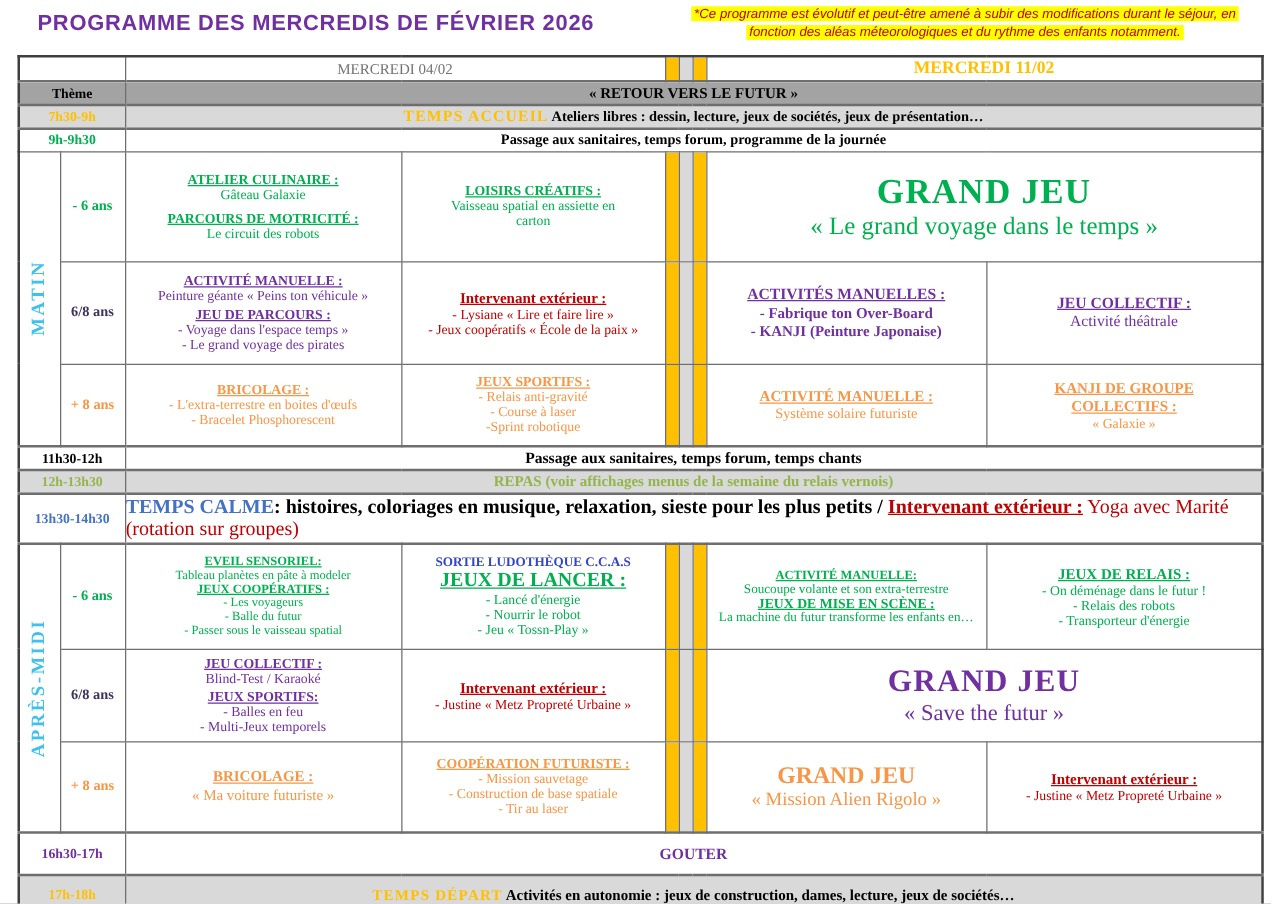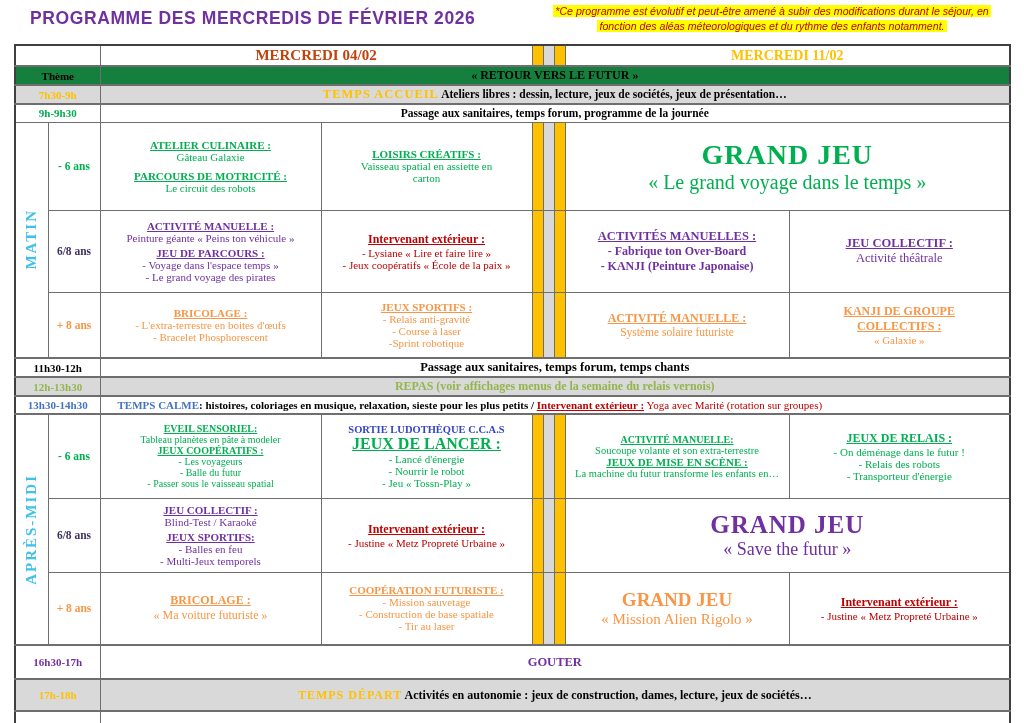--- a/index.html
+++ b/index.html
@@ -14,52 +14,52 @@
         color:#C00000;line-height:1.45;}
   #note span{background:#FFFF00;padding:0 2px;}
   
   table{position:absolute;left:14px;top:44px;border-collapse:collapse;table-layout:fixed;
         width:995px;font-size:11px;color:#000;}
   td,th{border:1px solid #6e6e6e;padding:1px 2px;vertical-align:middle;text-align:center;
         overflow:hidden;font-weight:normal;}
   table{border:2px solid #3f3f3f;}
   tr.band td{border-top-width:2px;border-bottom-width:2px;}
   .grayband{background:#D9D9D9;}
-  .goldband{background:#15803d;margin-left:24px;}
+  .goldband{background:#a3a3a3;margin-left:24px;}
   .stripe-o{background:#FFC000;}
   .stripe-g{background:#D9D9D9;}
   .b{font-weight:bold;}
   .h{font-weight:bold;text-decoration:underline;}
   .mt{margin-top:7px;}
   .mts{margin-top:3px;}
   .green{color:#00B050;}
   .purple{color:#7030A0;}
   .orange{color:#F79646;}
   .red{color:#C00000;}
   .blue{color:#4472C4;}
   .blue2{color:#3344CC;}
   .gold{color:#FFC000;}
   .olive{color:#94B54E;}
-  .day1{color:#c2410c;font-weight:bold;font-size:15px;}
+  .day1{color:#737373;font-weight:normal;font-size:12px;}
   .day2{color:#FFC000;font-weight:bold;font-size:14px;}
   .timecell{font-weight:bold;font-size:11px;}
   .bandtxt{font-weight:bold;font-size:11.5px;margin-top:28px;}
   .session-cell{vertical-align:middle;}
   .session-label{writing-mode:vertical-rl;transform:rotate(180deg);margin:0 auto;
       color:#3FC1EC;font-weight:bold;font-size:15px;letter-spacing:2px;}
   .age{font-weight:bold;font-size:11.5px;}
   .age68{color:#3f3160;}
   .gj-t{font-weight:bold;font-size:28px;letter-spacing:1px;}
   .gj-s{font-size:20px;}
   .gj-t2{font-weight:bold;font-size:25px;letter-spacing:1px;}
   .gj-s2{font-size:18px;}
   .gj-t3{font-weight:bold;font-size:19px;}
   .gj-s3{font-size:15px;}
   .sm{font-size:10px;}
-  .calme-cell{text-align:left;padding-left:17px;font-size:11px;}
+  .calme-cell{text-align:left;padding-left:0;font-size:16px;}
 </style>
 </head>
 <body>
 
 <div id="page">
 
   <div id="title">PROGRAMME DES MERCREDIS DE FÉVRIER 2026</div>
 
   <div id="note">
     <span>*Ce programme est évolutif et peut-être amené à subir des modifications durant le séjour, en</span><br>

